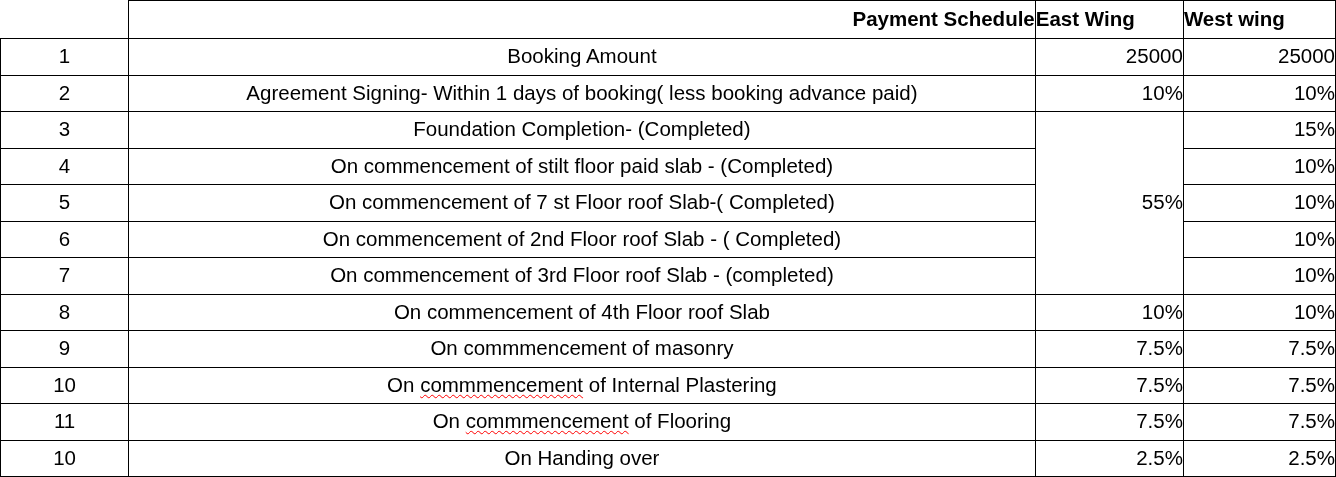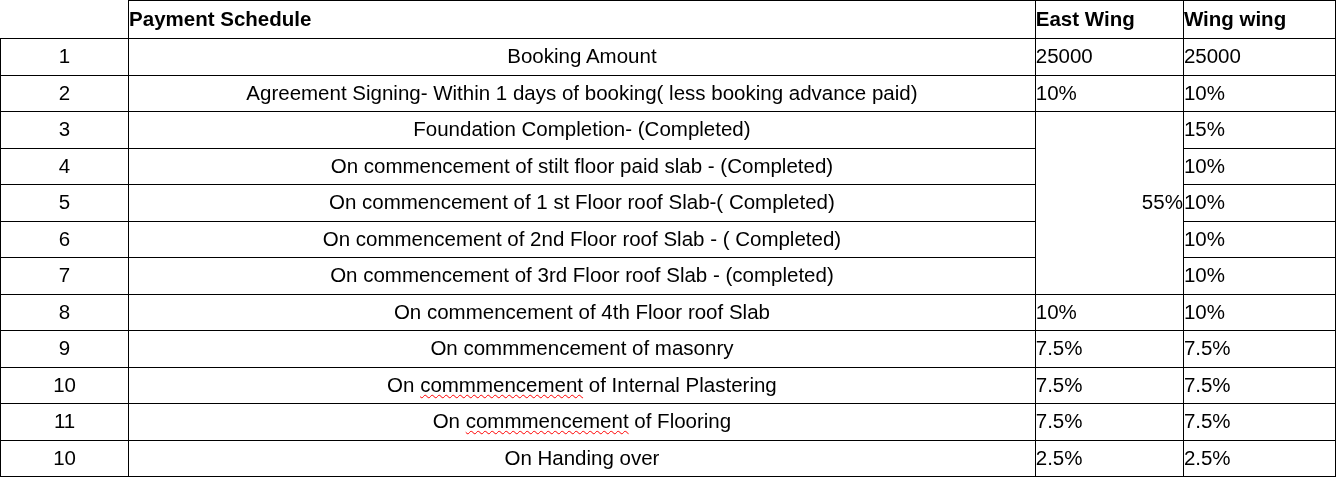--- a/index.html
+++ b/index.html
@@ -42,30 +42,30 @@
   .num-cell {
     text-align: center;
     font-size: 20px;
   }
   .desc-cell {
     text-align: center;
     padding-left: 7px;
     font-size: 20.5px;
   }
   .val-cell {
-    text-align: left;
+    text-align: right;
     font-size: 20.5px;
   }
   .hdr {
     font-weight: bold;
     font-size: 23px;
   }
   .hdr-desc {
     font-weight: bold;
-    text-align: left;
+    text-align: right;
     font-size: 23.5px;
   }
   .hdr-blank {
     border-top: 1px solid #ffffff !important;
     border-left: 1px solid #ffffff !important;
     border-bottom: 1px solid #000000 !important;
     border-right: 1px solid #000000 !important;
   }
   .merged {
     text-align: right;
@@ -91,21 +91,21 @@
       <col class="c-num">
       <col class="c-desc">
       <col class="c-east">
       <col class="c-west">
     </colgroup>
     <tbody>
       <tr class="header-row">
         <td class="hdr-blank"></td>
         <td class="hdr-desc">Payment Schedule</td>
         <td class="hdr">East Wing</td>
-        <td class="hdr">Wing wing</td>
+        <td class="hdr">West wing</td>
       </tr>
 
       <tr>
         <td class="num-cell">1</td>
         <td class="desc-cell"><span>Booking Amount</span></td>
         <td class="val-cell">25000</td>
         <td class="val-cell">25000</td>
       </tr>
 
       <tr>
@@ -123,21 +123,21 @@
       </tr>
 
       <tr>
         <td class="num-cell">4</td>
         <td class="desc-cell"><span>On commencement of stilt floor paid slab - (Completed)</span></td>
         <td class="val-cell">10%</td>
       </tr>
 
       <tr>
         <td class="num-cell">5</td>
-        <td class="desc-cell"><span>On commencement of 1 st Floor roof Slab-( Completed)</span></td>
+        <td class="desc-cell"><span>On commencement of 7 st Floor roof Slab-( Completed)</span></td>
         <td class="val-cell">10%</td>
       </tr>
 
       <tr>
         <td class="num-cell">6</td>
         <td class="desc-cell"><span>On commencement of 2nd Floor roof Slab - ( Completed)</span></td>
         <td class="val-cell">10%</td>
       </tr>
 
       <tr>

